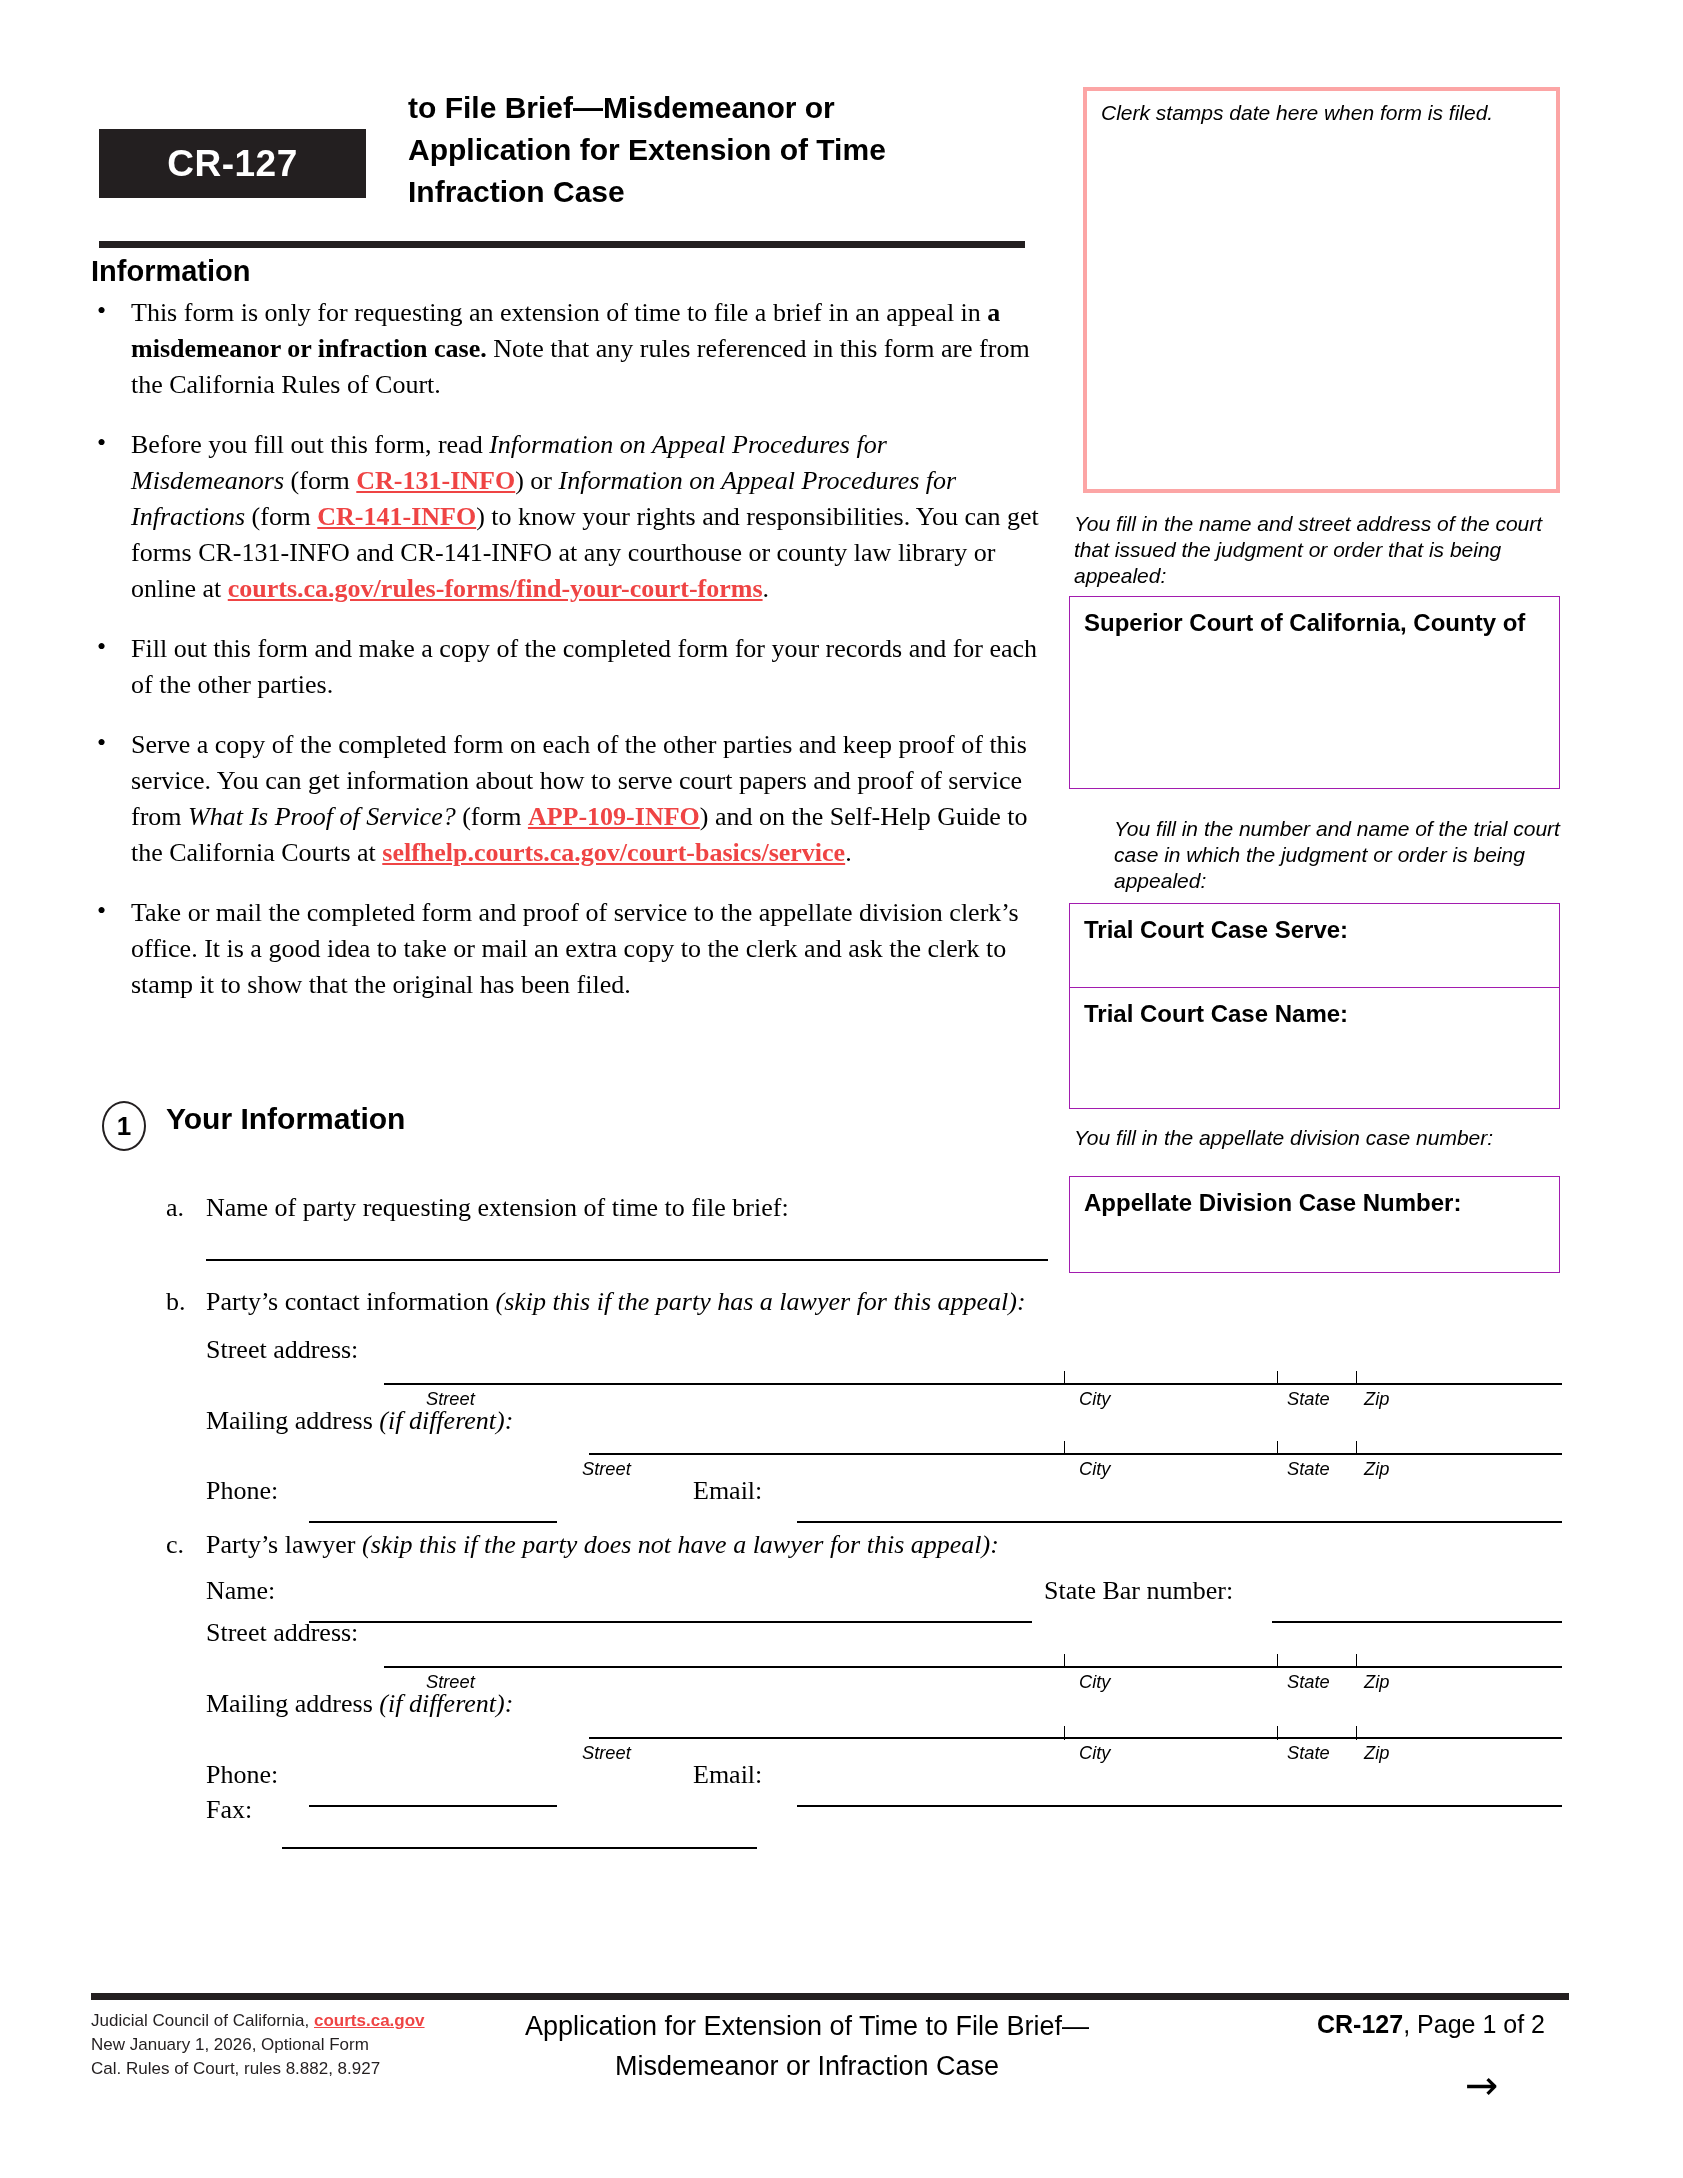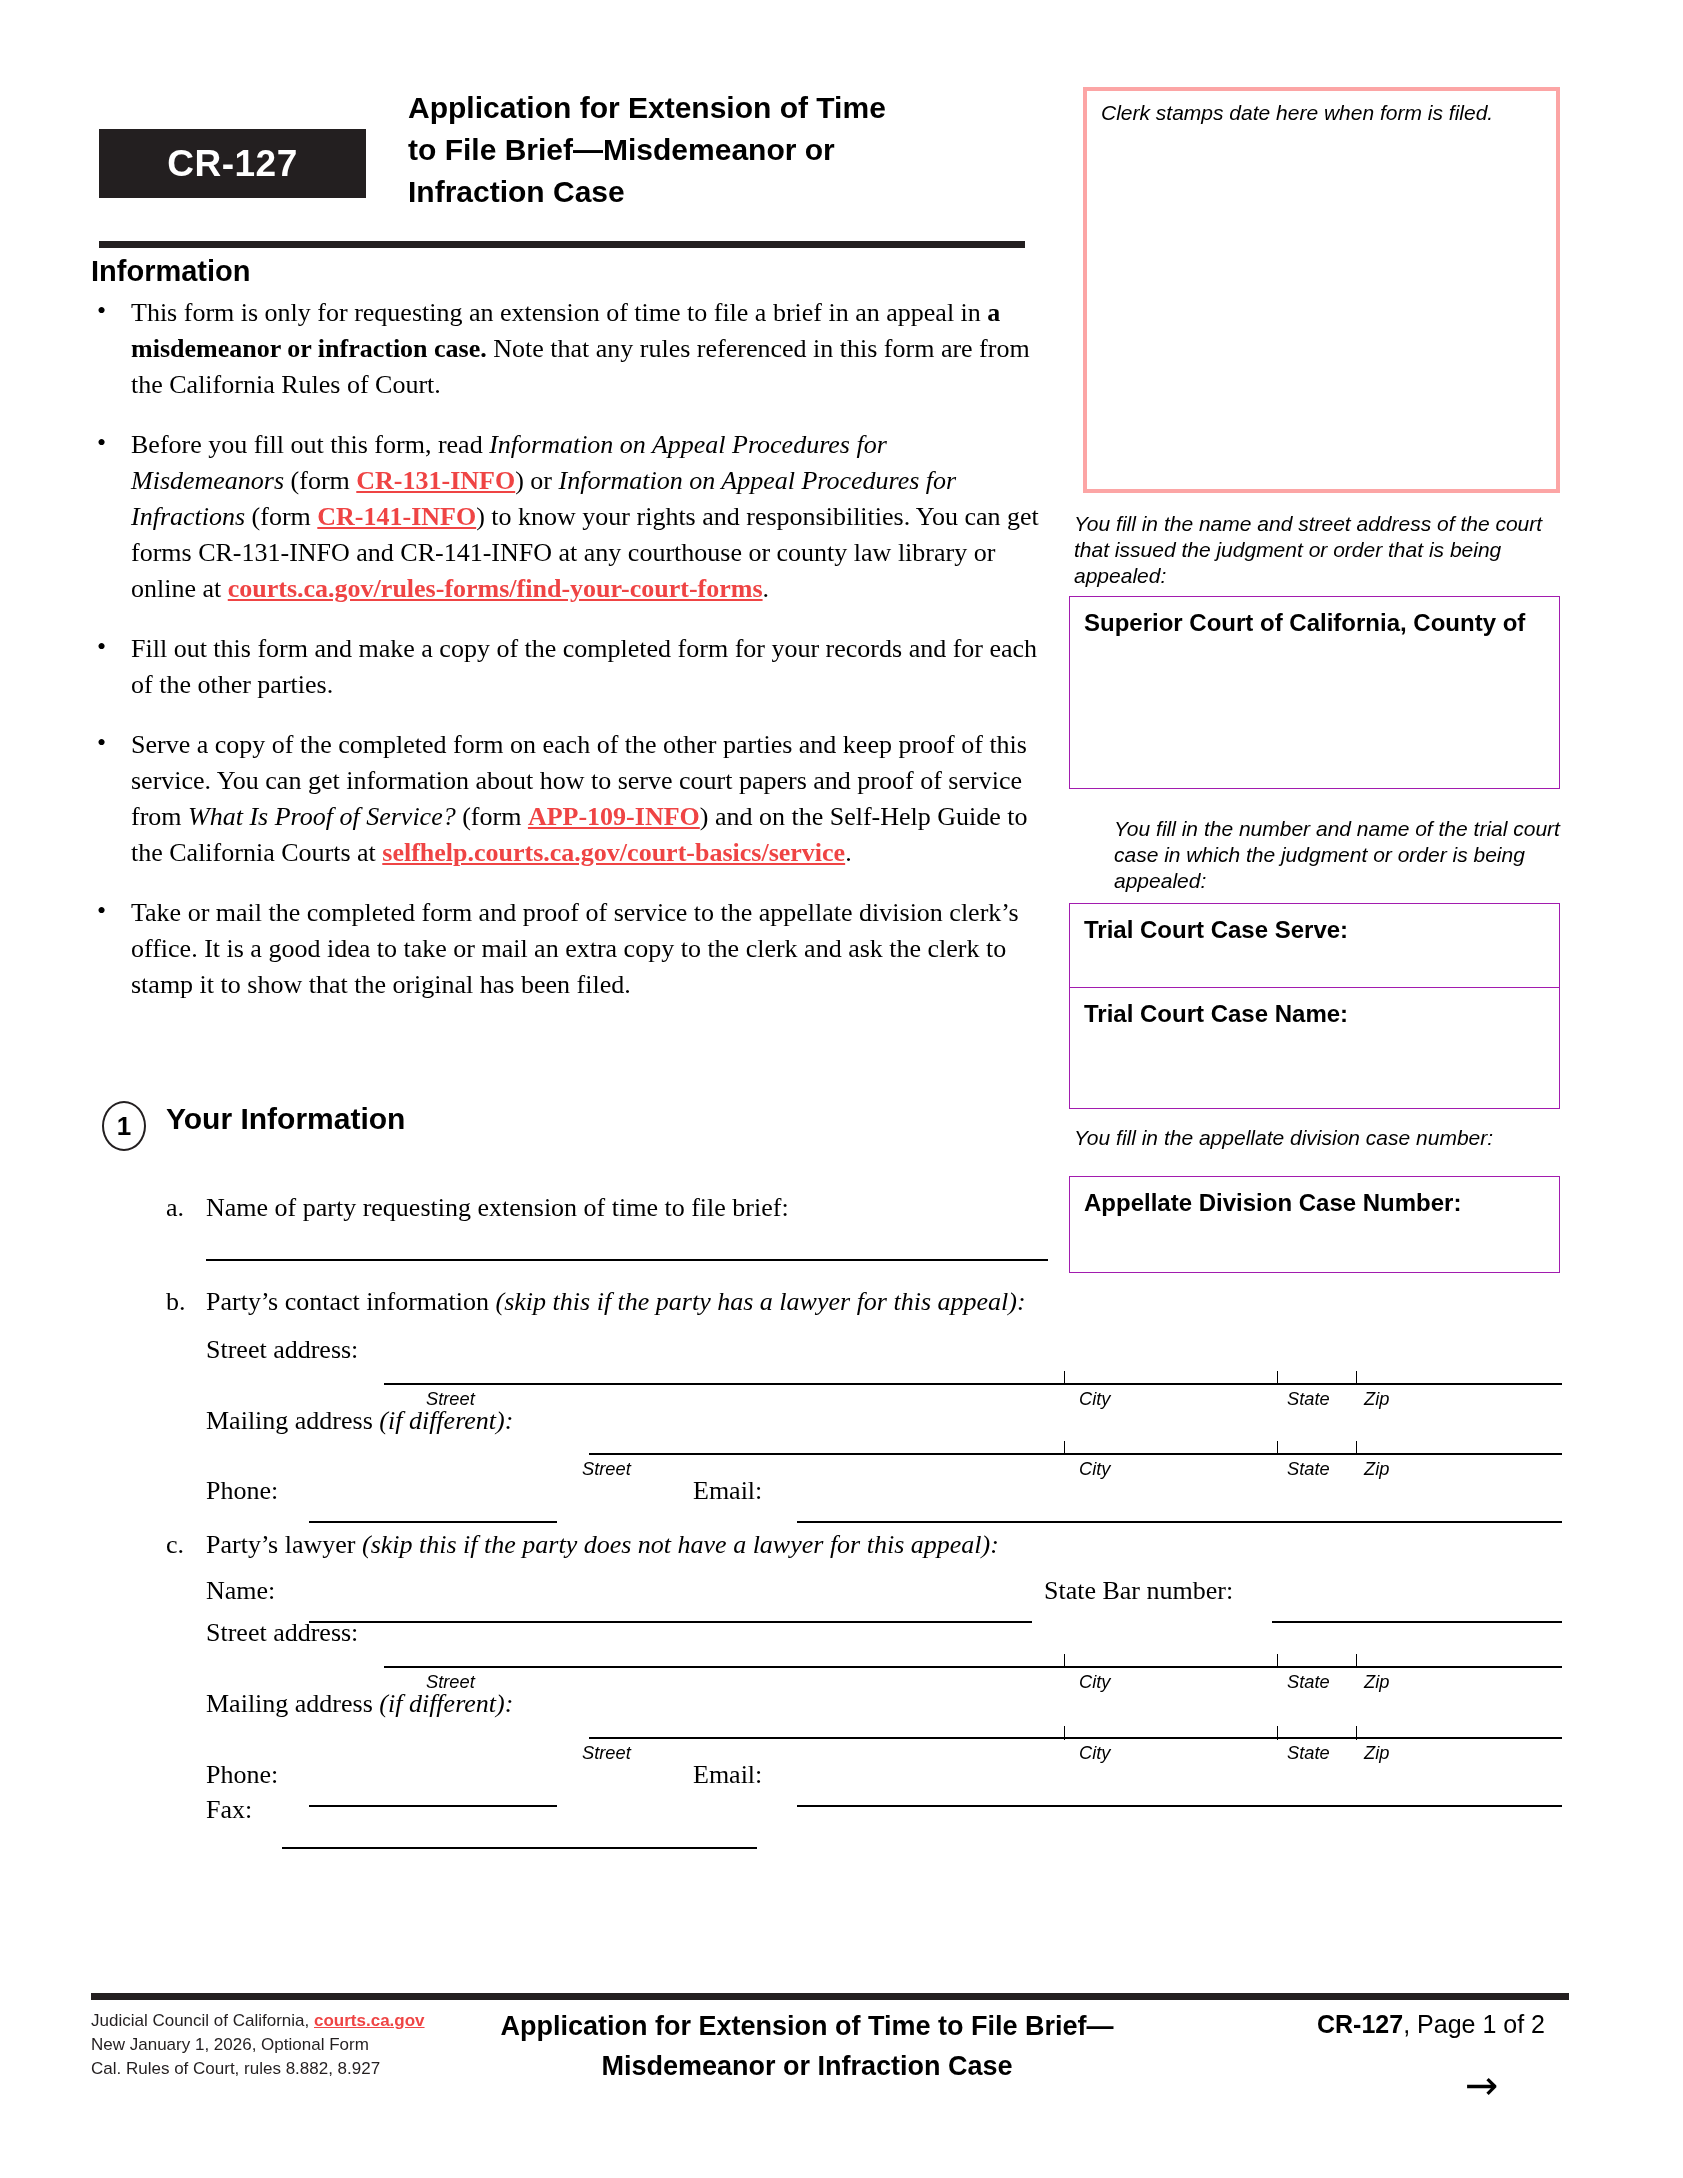--- a/index.html
+++ b/index.html
@@ -214,21 +214,21 @@
     line-height: 24px;
     color: #231f20;
   }
   .footer-center {
     position: absolute;
     left: 416px;
     top: 2006px;
     width: 782px;
     text-align: center;
     font-family: "Liberation Sans", sans-serif;
-    font-weight: bold;
+    font-weight: normal;
     font-size: 27px;
     line-height: 40px;
   }
   .footer-right {
     position: absolute;
     left: 1317px;
     top: 2010px;
     width: 257px;
     font-family: "Liberation Sans", sans-serif;
     font-size: 25px;
@@ -246,22 +246,22 @@
 </head>
 <body>
 
 <div class="page">
 
   <div class="form-badge">
     <span>CR-127</span>
   </div>
 
   <div class="form-title">
+    <div>to File Brief—Misdemeanor or</div>
     <div>Application for Extension of Time</div>
-    <div>to File Brief—Misdemeanor or</div>
     <div>Infraction Case</div>
   </div>
 
   <div class="header-rule"></div>
 
   <div class="instructions-heading">Information</div>
 
   <ul class="bullets">
     <li><span>This form is only for requesting an extension of time to file a brief in an appeal in </span><b>a misdemeanor or infraction case.</b><span> Note that any rules referenced in this form are from the California Rules of Court.</span></li>
 

